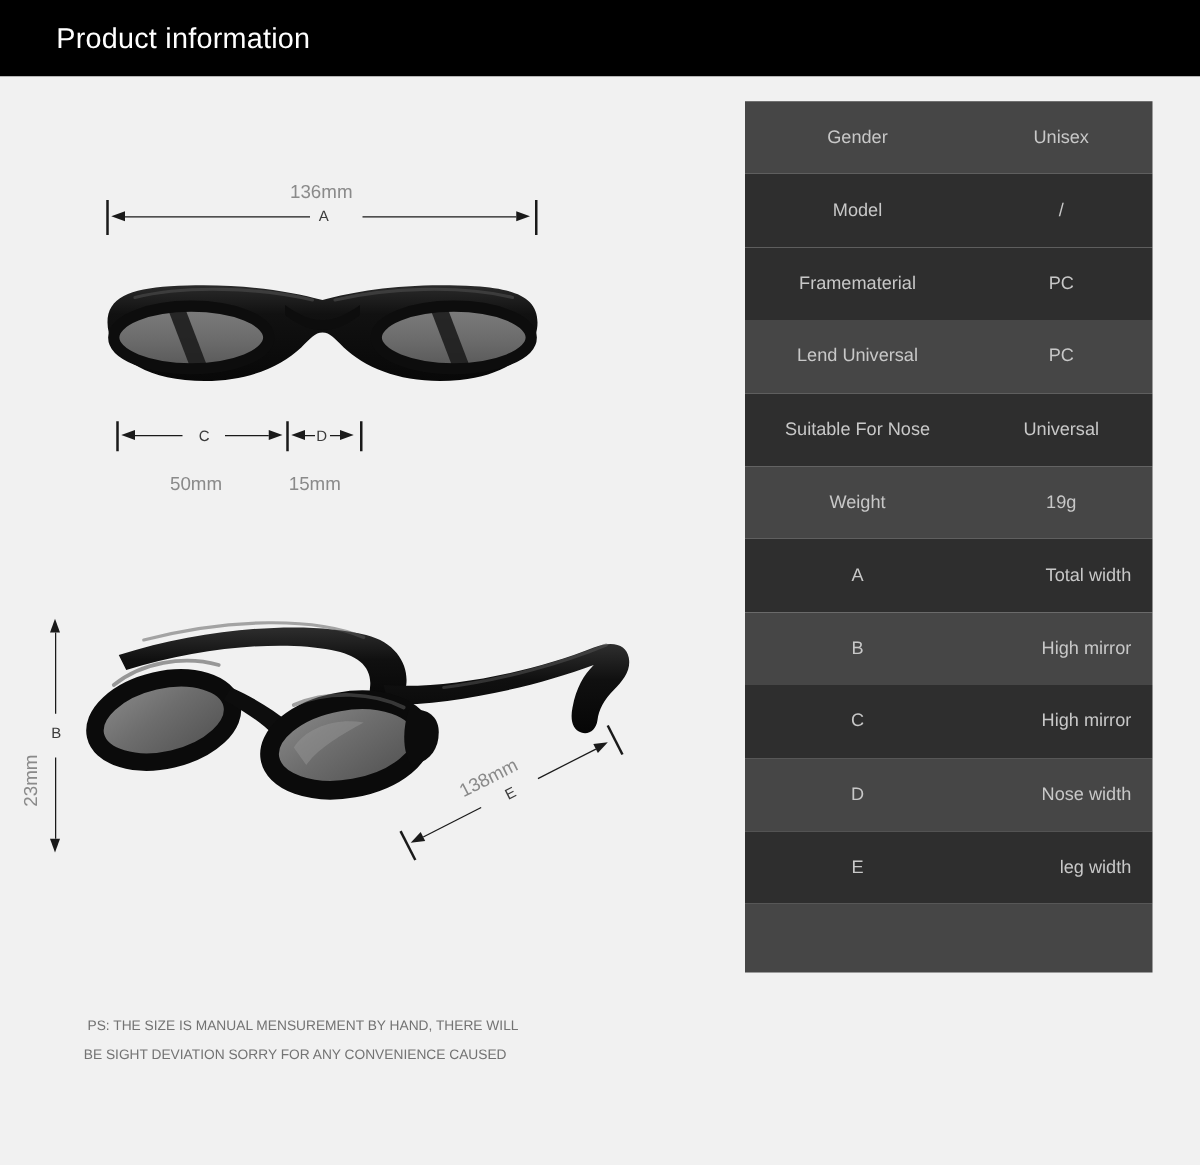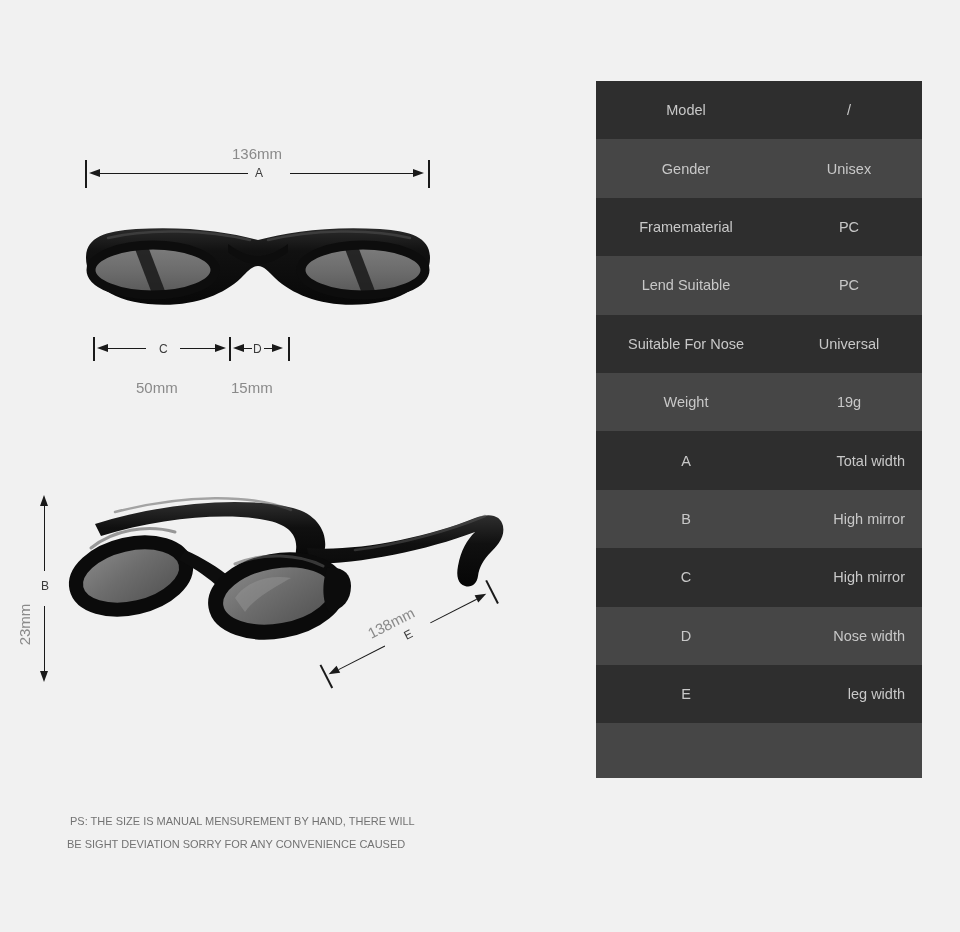--- a/index.html
+++ b/index.html
@@ -173,20 +173,23 @@
     text-align: right;
     padding-right: 17px;
   }
   .spec-row.blank { height: 55px; }
 </style>
 </head>
 <body>
 
 <div id="page">
 
+  <div class="header-bar">
+    <div class="header-title">Product information</div>
+  </div>
 
   <div class="diagram-area">
 
     <div class="dim-text" style="left:232px; top:84px;">136mm</div>
 
     <div class="tick tick-v" style="left:85px;  top:99px; height:28px;"></div>
     <div class="tick tick-v" style="left:428px; top:99px; height:28px;"></div>
 
     <div class="arrow arrow-left" style="left:89px;  top:108px;"></div>
     <div class="rule" style="left:100px; top:112px; width:148px;"></div>
@@ -350,34 +353,34 @@
       <div class="tick tick-v" style="left:186px; top:8px; height:26px;"></div>
     </div>
 
     <div class="footnote">
       <span>PS:  THE SIZE IS MANUAL MENSUREMENT BY HAND, THERE WILL</span>
       <span class="line2">BE SIGHT DEVIATION SORRY FOR ANY CONVENIENCE CAUSED</span>
     </div>
   </div>
 
   <div class="spec-table" id="spec-table">
-      <div class="spec-row odd">
-        <div class="spec-label">Model</div>
-        <div class="spec-value">/</div>
-      </div>
       <div class="spec-row even">
         <div class="spec-label">Gender</div>
         <div class="spec-value">Unisex</div>
       </div>
       <div class="spec-row odd">
+        <div class="spec-label">Model</div>
+        <div class="spec-value">/</div>
+      </div>
+      <div class="spec-row odd">
         <div class="spec-label">Framematerial</div>
         <div class="spec-value">PC</div>
       </div>
       <div class="spec-row even">
-        <div class="spec-label">Lend Suitable</div>
+        <div class="spec-label">Lend Universal</div>
         <div class="spec-value">PC</div>
       </div>
       <div class="spec-row odd">
         <div class="spec-label">Suitable For Nose</div>
         <div class="spec-value">Universal</div>
       </div>
       <div class="spec-row even">
         <div class="spec-label">Weight</div>
         <div class="spec-value">19g</div>
       </div>

